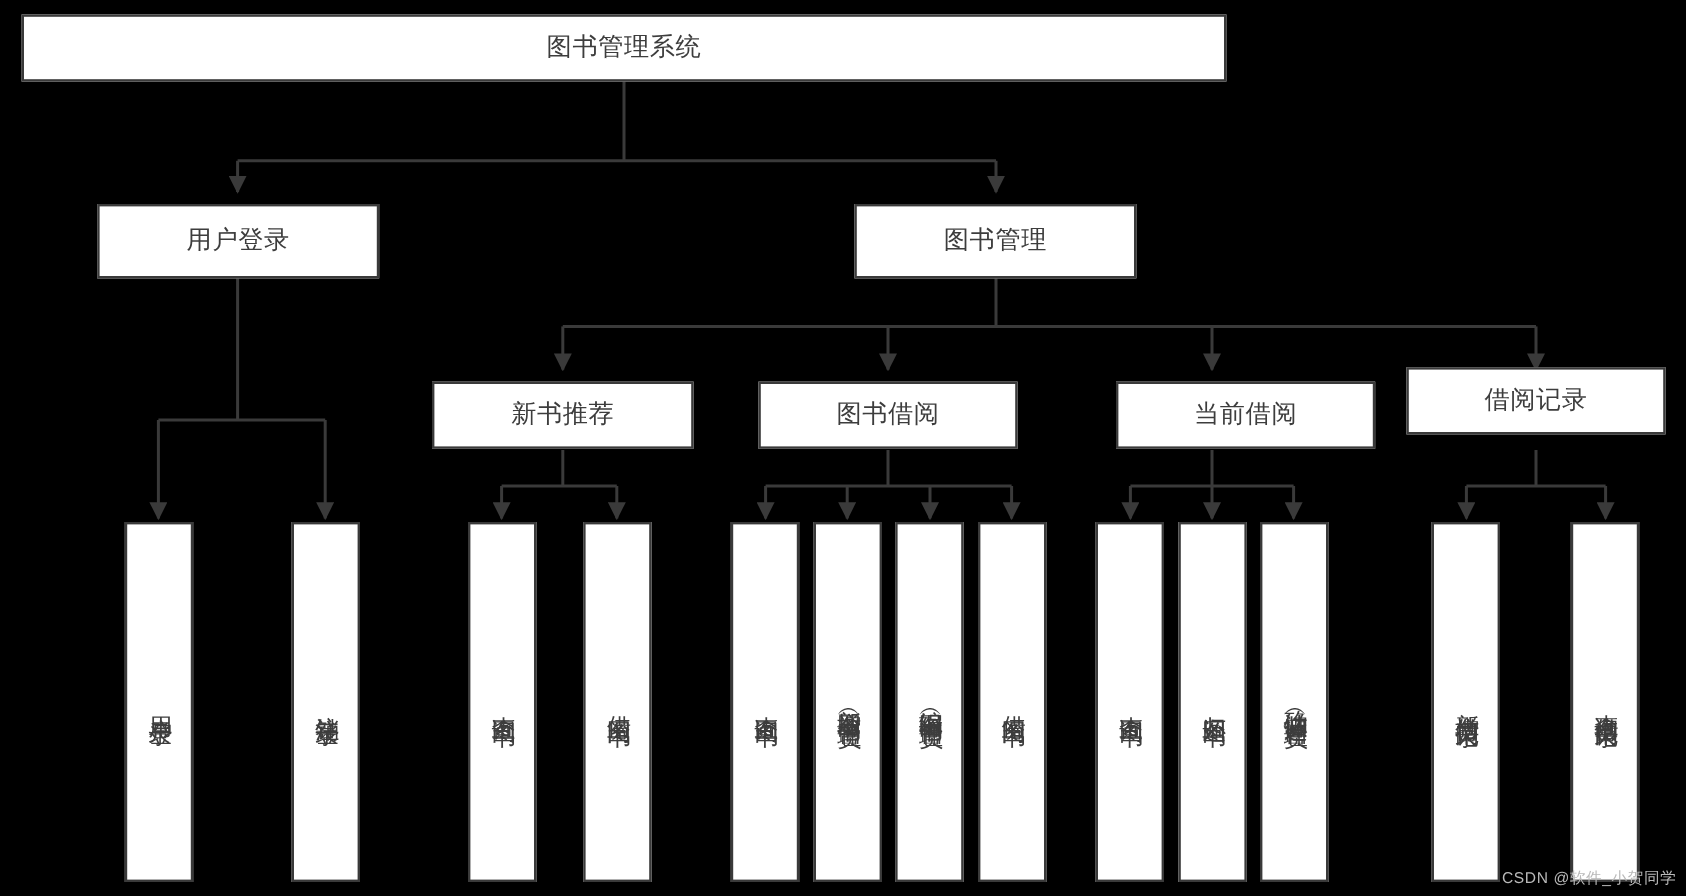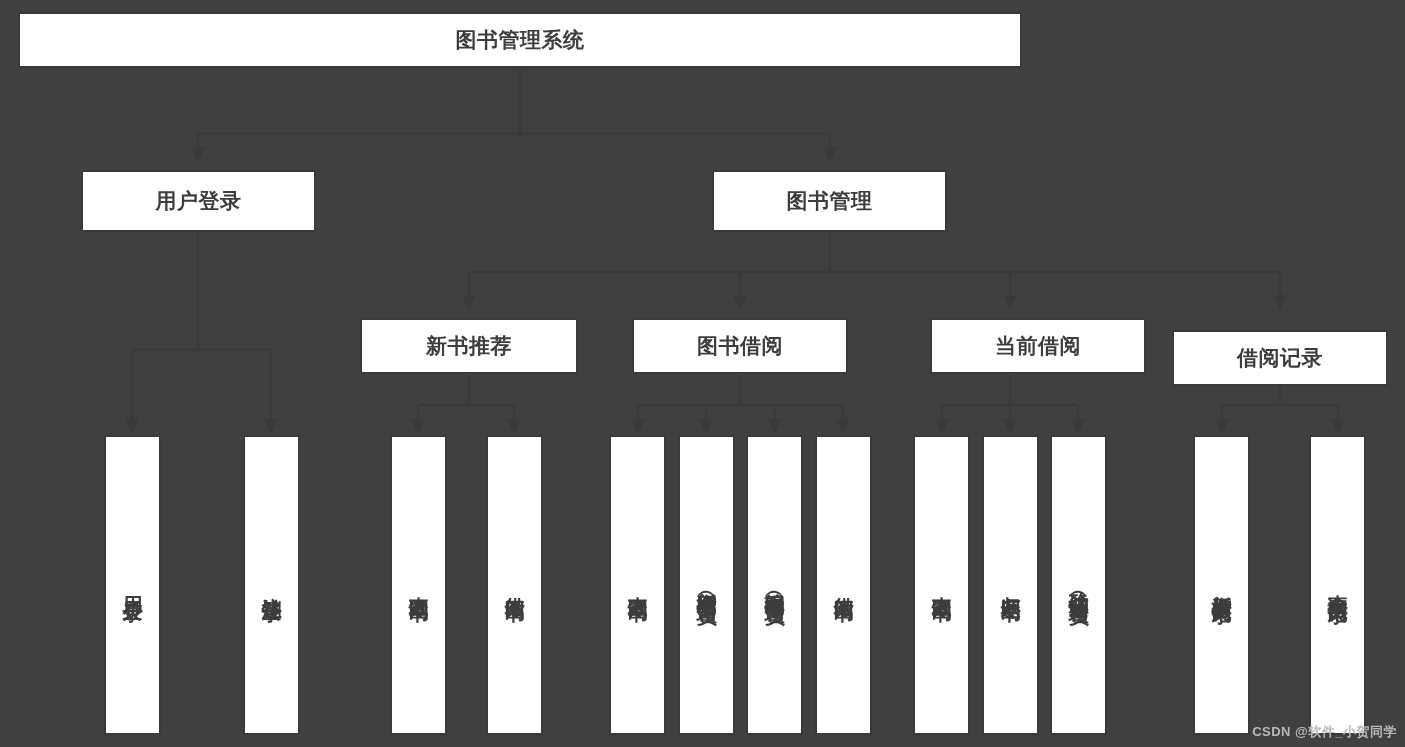--- a/index.html
+++ b/index.html
@@ -7,23 +7,22 @@
     padding: 0;
     background: #ffffff;
   }
   body {
     font-family: "Liberation Sans", "DejaVu Sans", sans-serif;
   }
   #canvas {
     position: relative;
     width: 1405px;
     height: 747px;
-    background: #404040;
+    background: #000000;
     overflow: hidden;
-    font-weight: bold;
   }
   #wires {
     position: absolute;
     left: 0;
     top: 0;
     width: 1405px;
     height: 747px;
     pointer-events: none;
   }
   .node {
@@ -136,21 +135,21 @@
 
   <div class="node h" style="left:712px; top:170px; width:235px; height:62px;">
     <span>图书管理</span>
   </div>
   <div class="node h" style="left:632px; top:318px; width:216px; height:56px;text-align:center;">
     <span>图书借阅</span>
   </div>
   <div class="node h" style="left:930px; top:318px; width:216px; height:56px;">
     <span>当前借阅</span>
   </div>
-  <div class="node h" style="left:1172px; top:330px; width:216px; height:56px;">
+  <div class="node h" style="left:1172px; top:306px; width:216px; height:56px;">
     <span>借阅记录</span>
   </div>
 
   <div class="node v" style="left:104px; top:435px; width:57px; height:300px;">
     <span>用户登录</span>
   </div>
   <div class="node v" style="left:243px; top:435px; width:57px; height:300px;">
     <span>注销登录</span>
   </div>
 

